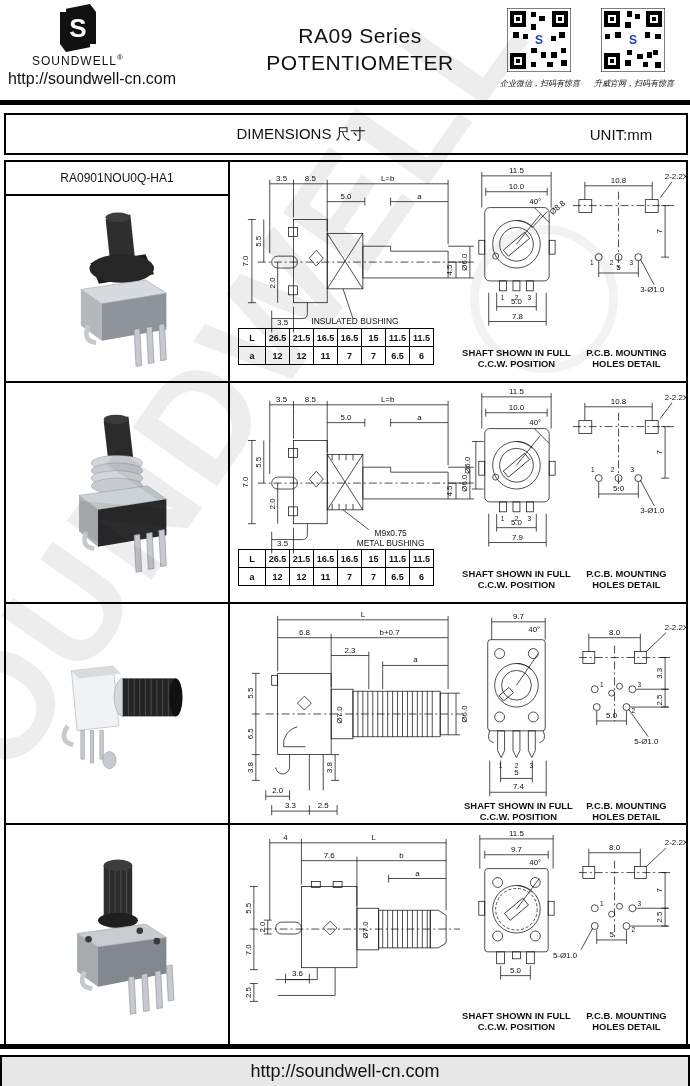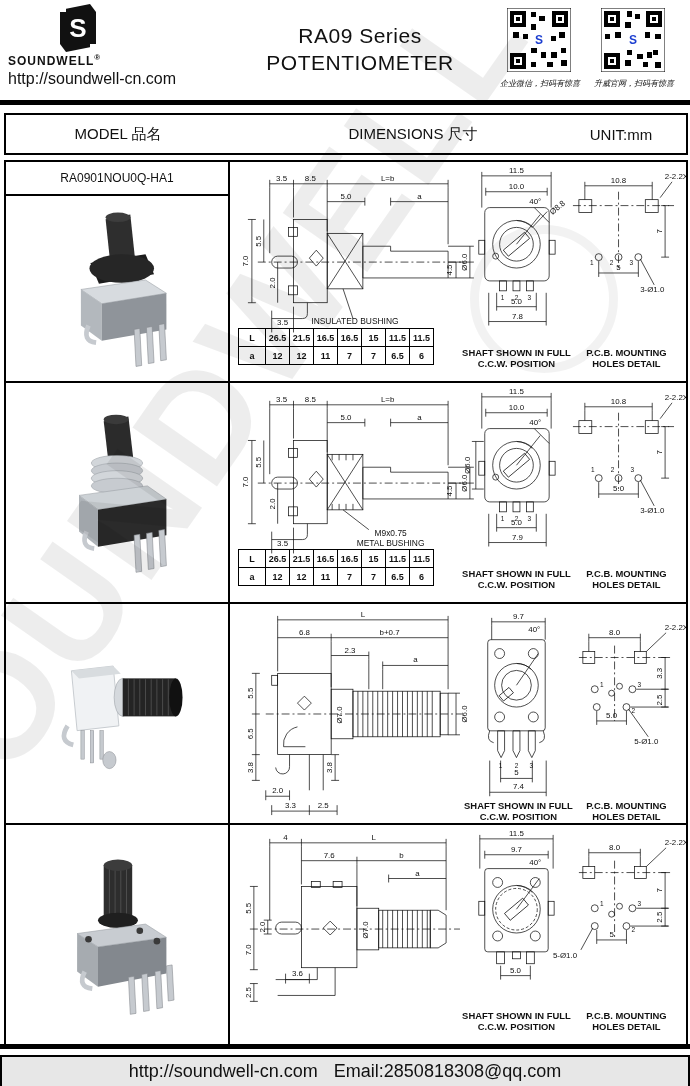--- a/index.html
+++ b/index.html
@@ -2,21 +2,21 @@
 <html><head>
 <meta charset="utf-8">
 <style>
   html,body{margin:0;padding:0;background:#fff;}
   .page{position:relative;width:690px;height:1086px;background:#fff;overflow:hidden;
         font-family:"Liberation Sans",sans-serif;color:#111;}
   
   .hdr{position:absolute;left:0;top:0;width:690px;height:100px;}
   .logo-blk{position:absolute;left:8px;top:4px;width:210px;}
   .logo-ico{display:block;margin-left:48px;}
-  .logo-line{font-size:12px;font-weight:bold;letter-spacing:1px;margin-top:1px;}
+  .logo-line{font-size:12px;font-weight:normal;letter-spacing:1px;margin-left:24px;margin-top:1px;}
   .logo-reg{font-size:8px;vertical-align:super;}
   .logo-url{font-size:16px;margin-top:2px;}
   .title-blk{position:absolute;left:230px;top:22px;width:260px;text-align:center;}
   .title-l1,.title-l2{font-size:21px;letter-spacing:.5px;line-height:27px;}
   .qr{position:absolute;top:8px;width:78px;text-align:center;}
   .qr-l{left:500px;} .qr-r{right:18px;}
   .qr-cap{font-size:8px;margin-top:2px;white-space:nowrap;font-style:italic;}
   .rule{position:absolute;left:0;top:100px;width:690px;height:5px;background:#000;}
   
   .thead{position:absolute;left:4px;top:113px;width:680px;height:38px;border:2px solid #000;
@@ -142,21 +142,20 @@
           <rect x="9" y="51" width="4" height="4" fill="#000"></rect>
         <rect x="25" y="25" width="14" height="14" fill="#fff"></rect>
         <text x="32" y="36" style="font-size:12px;font-weight:bold;fill:#1d3fd0;">S</text>
       </svg>
       <div class="qr-cap">升威官网，扫码有惊喜</div>
     </div>
   </div>
   <div class="rule"></div>
 
   <div class="thead">
-    <div class="th-model">MODEL 品名</div>
     <div class="th-dims">DIMENSIONS 尺寸</div>
     <div class="th-unit">UNIT:mm</div>
   </div>
 
   <div class="wm">SOUNDWELL</div>
   <div class="wm-circle"></div>
 
   <div class="mtable">
 
     <div class="mrow">
@@ -869,16 +868,15 @@
           <text class="cap" x="398" y="207">HOLES DETAIL</text>
         </svg>
       </div>
     </div>
 
   </div>
 
   <div class="frule"></div>
   <div class="fbar">
     <span>http://soundwell-cn.com</span>
-    <span>Email:2850818308@qq.com</span>
   </div>
 
 </div>
 
 </body></html>

